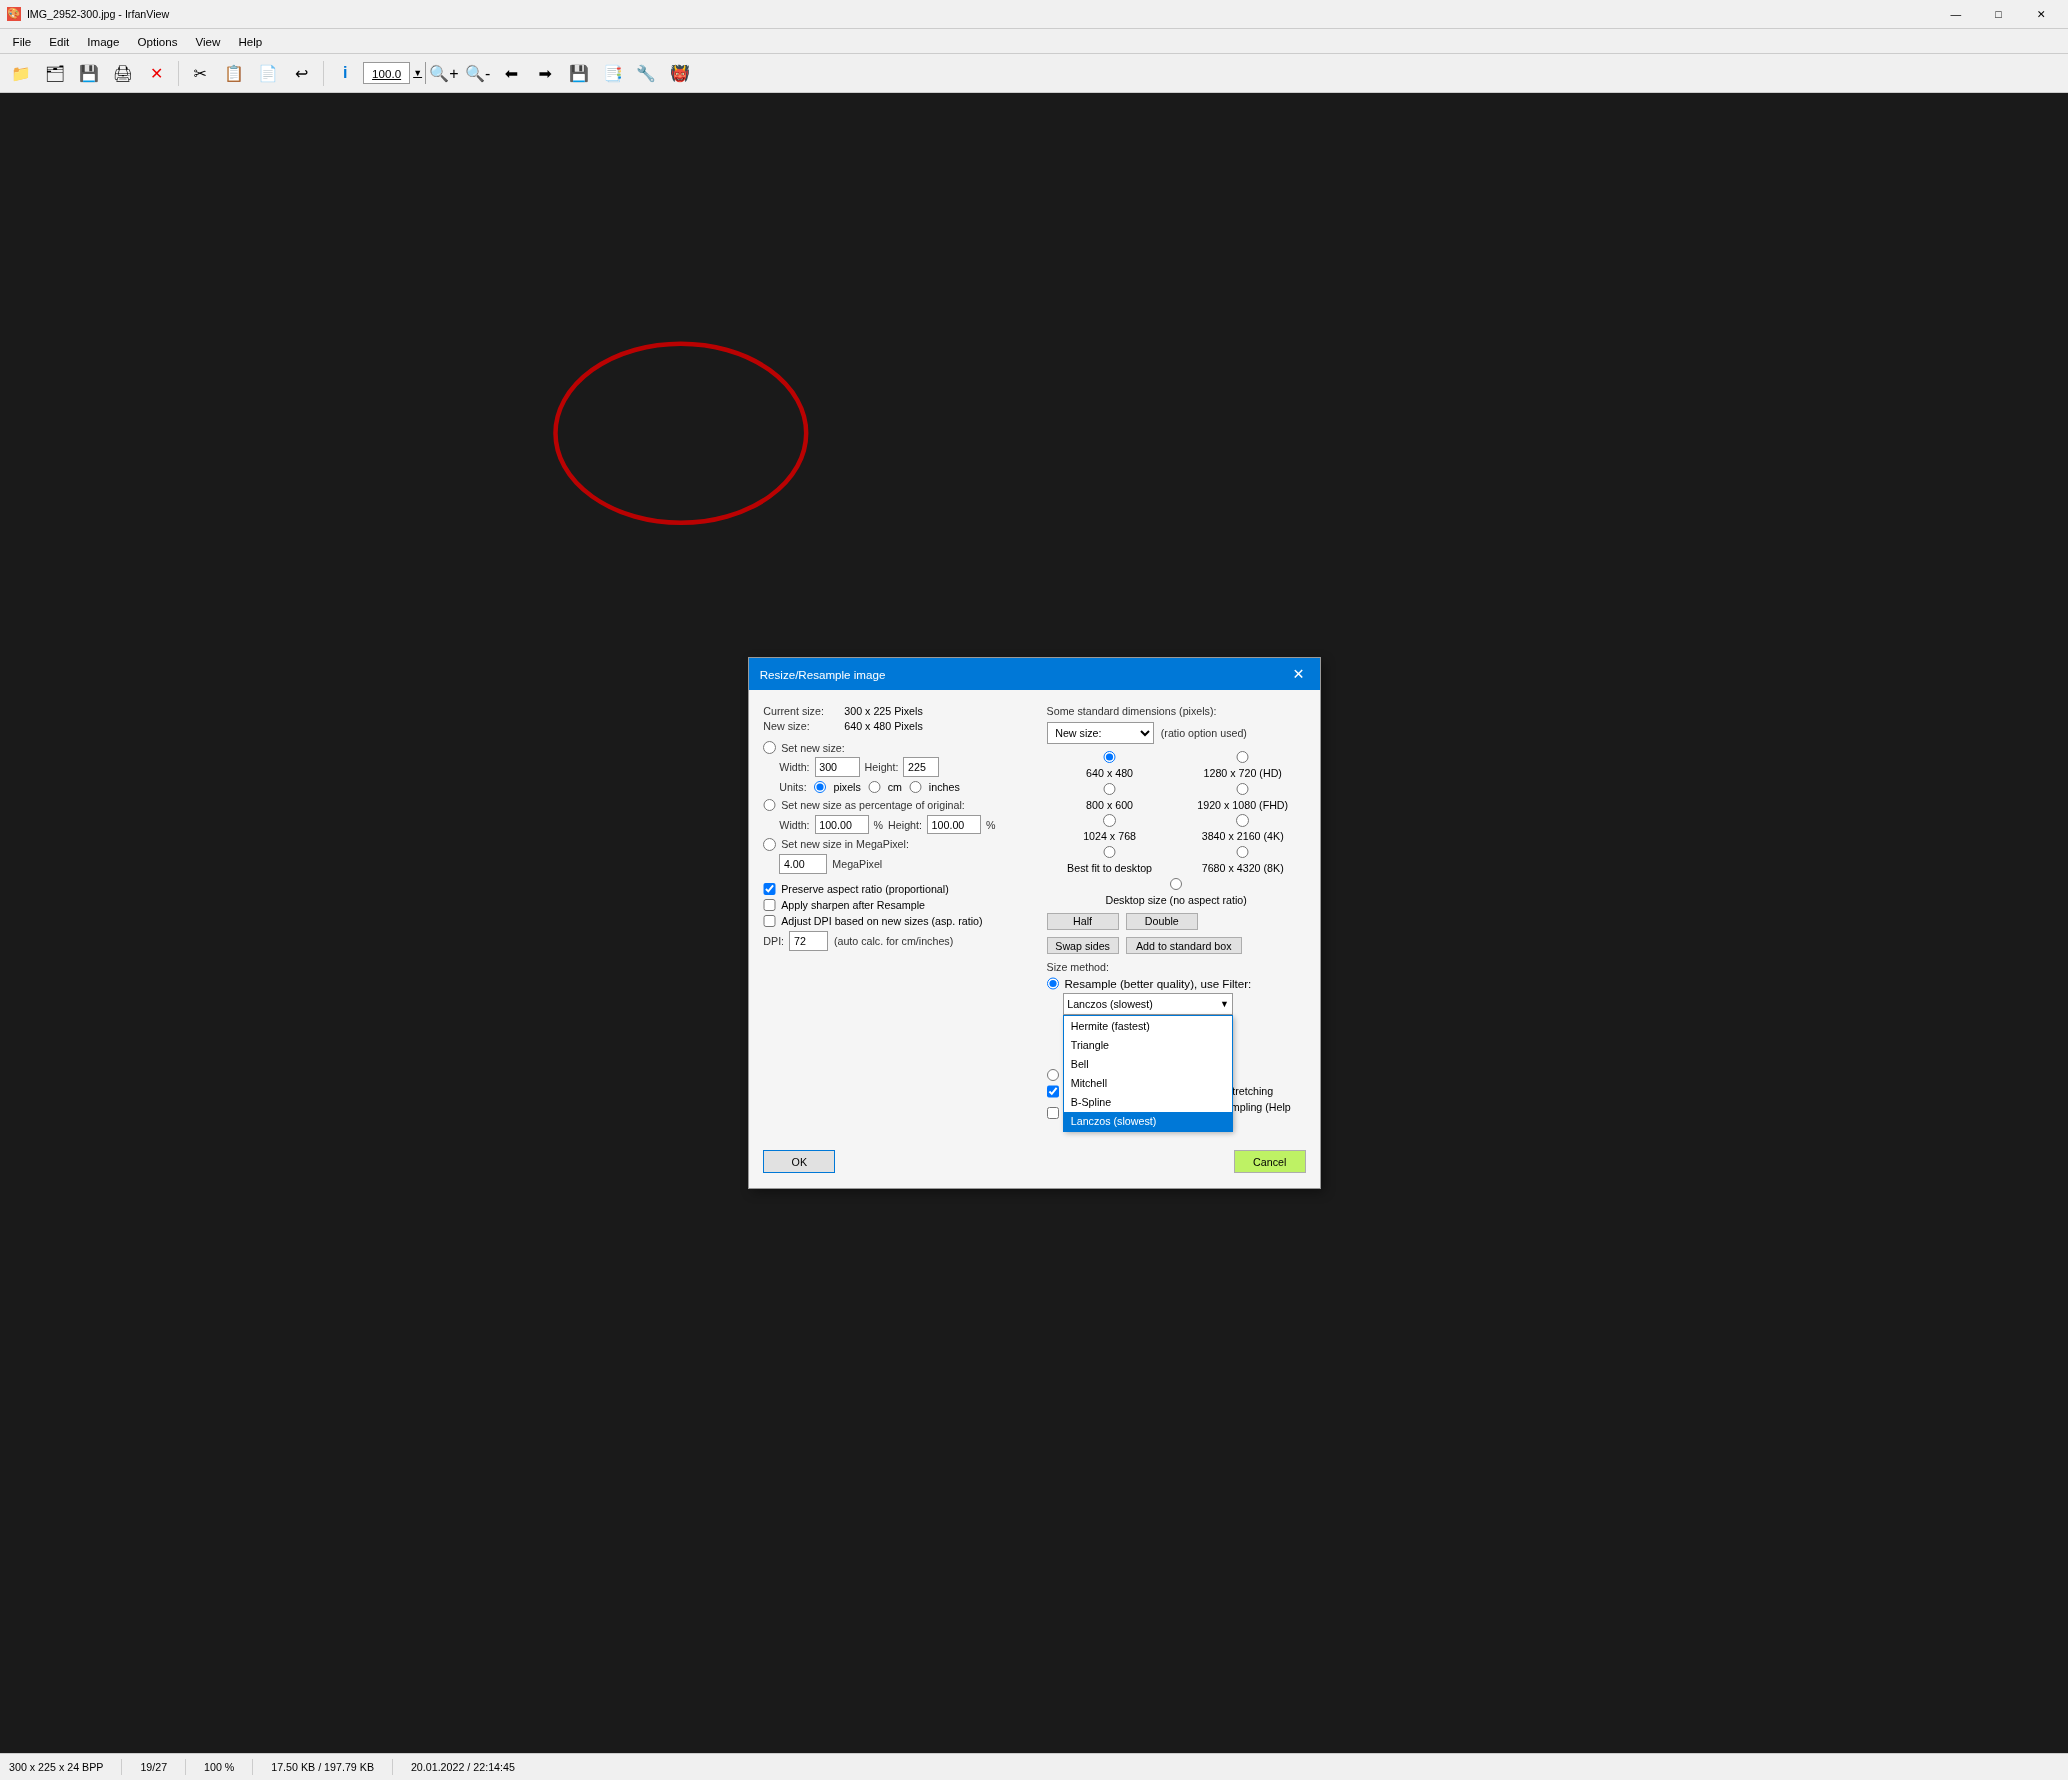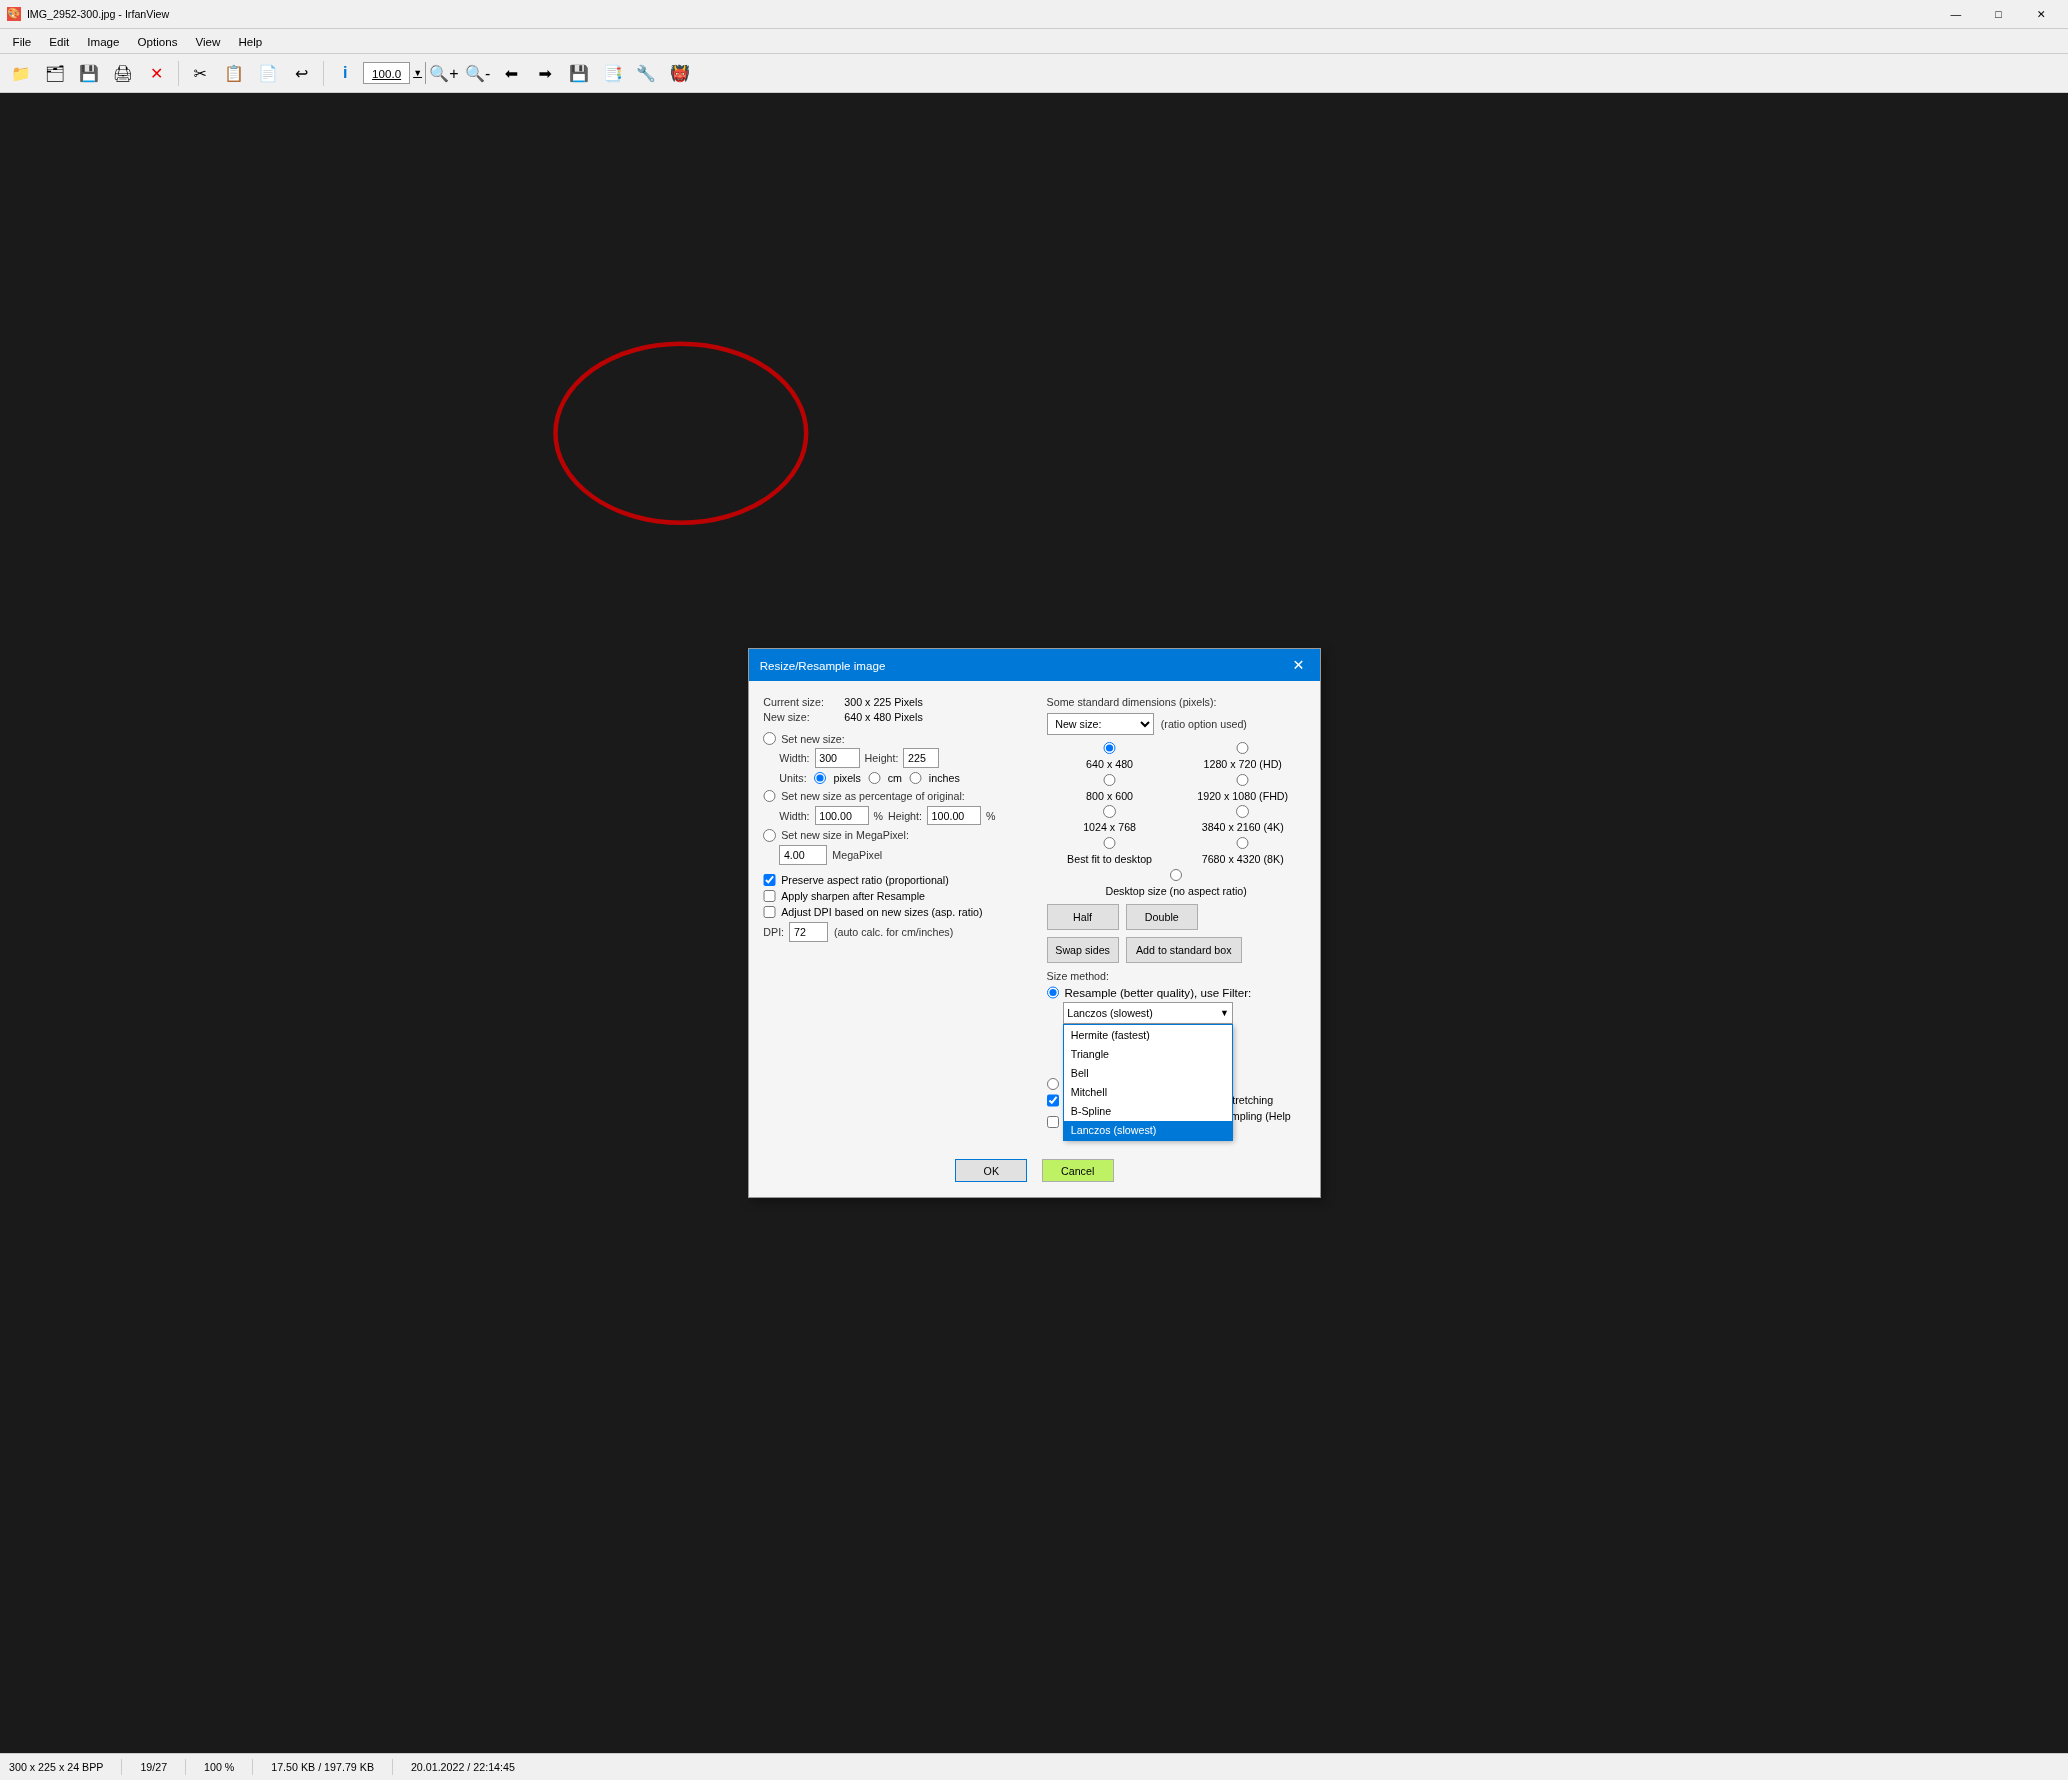--- a/index.html
+++ b/index.html
@@ -258,21 +258,21 @@
     }
     .dim-option {
       display: flex; align-items: center; gap: 3.6px;
       font-size: 10.7px;
       flex-direction: column;
     }
     .btn-row {
       display: flex; gap: 7.2px; margin-bottom: 7.2px;
     }
     .win-btn {
-      height: 26px;
+      height: 17px;
       min-width: 72px;
       background: #e1e1e1;
       border: 0.9px solid #adadad;
       cursor: pointer;
       font-size: 10.7px;
       display: flex; align-items: center; justify-content: center;
     }
 
     
     .size-method-label {
@@ -324,21 +324,21 @@
       cursor: pointer;
     }
     .dropdown-item.selected {
       background: #0078d7;
       color: #fff;
     }
 
     
     .dialog-footer {
       display: flex;
-      justify-content: center;
+      justify-content: space-between;
       gap: 14.3px;
       padding: 7.2px 14.3px 14.3px;
     }
     .ok-btn {
       min-width: 72px;
       height: 23px;
       background: #e1e1e1;
       border: 1.8px solid #0078d7;
       cursor: pointer;
       font-size: 10.7px;

